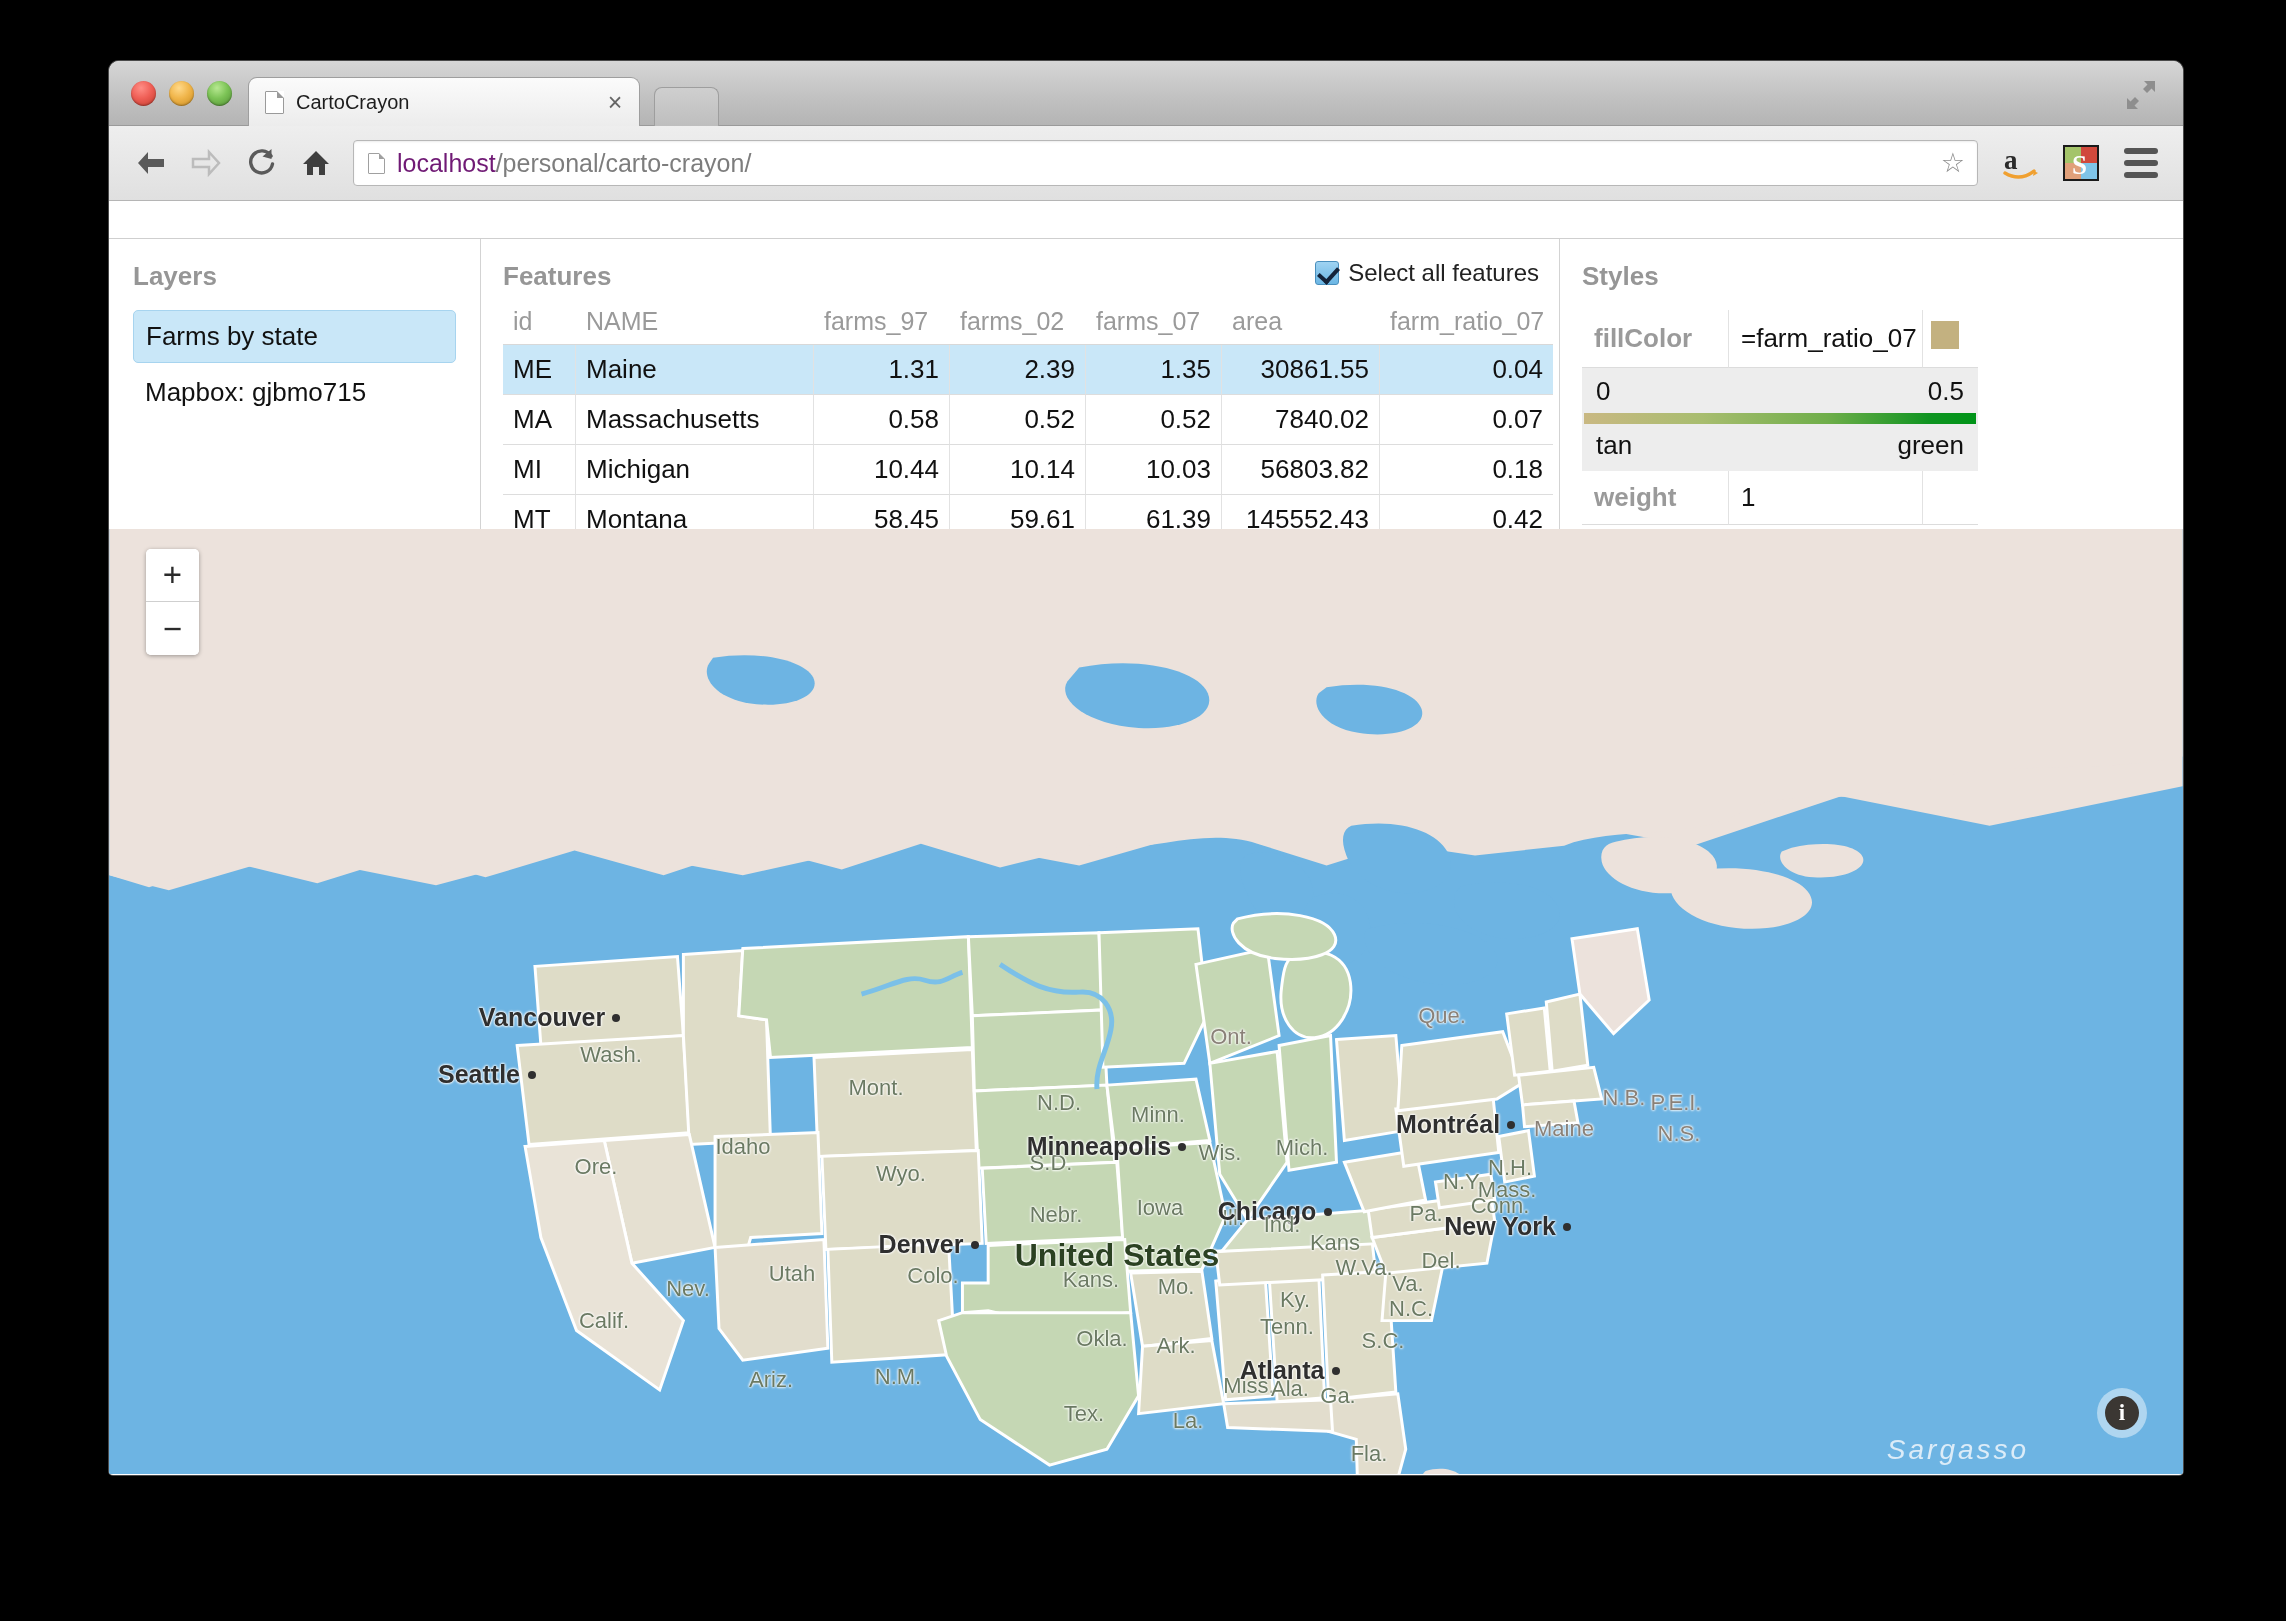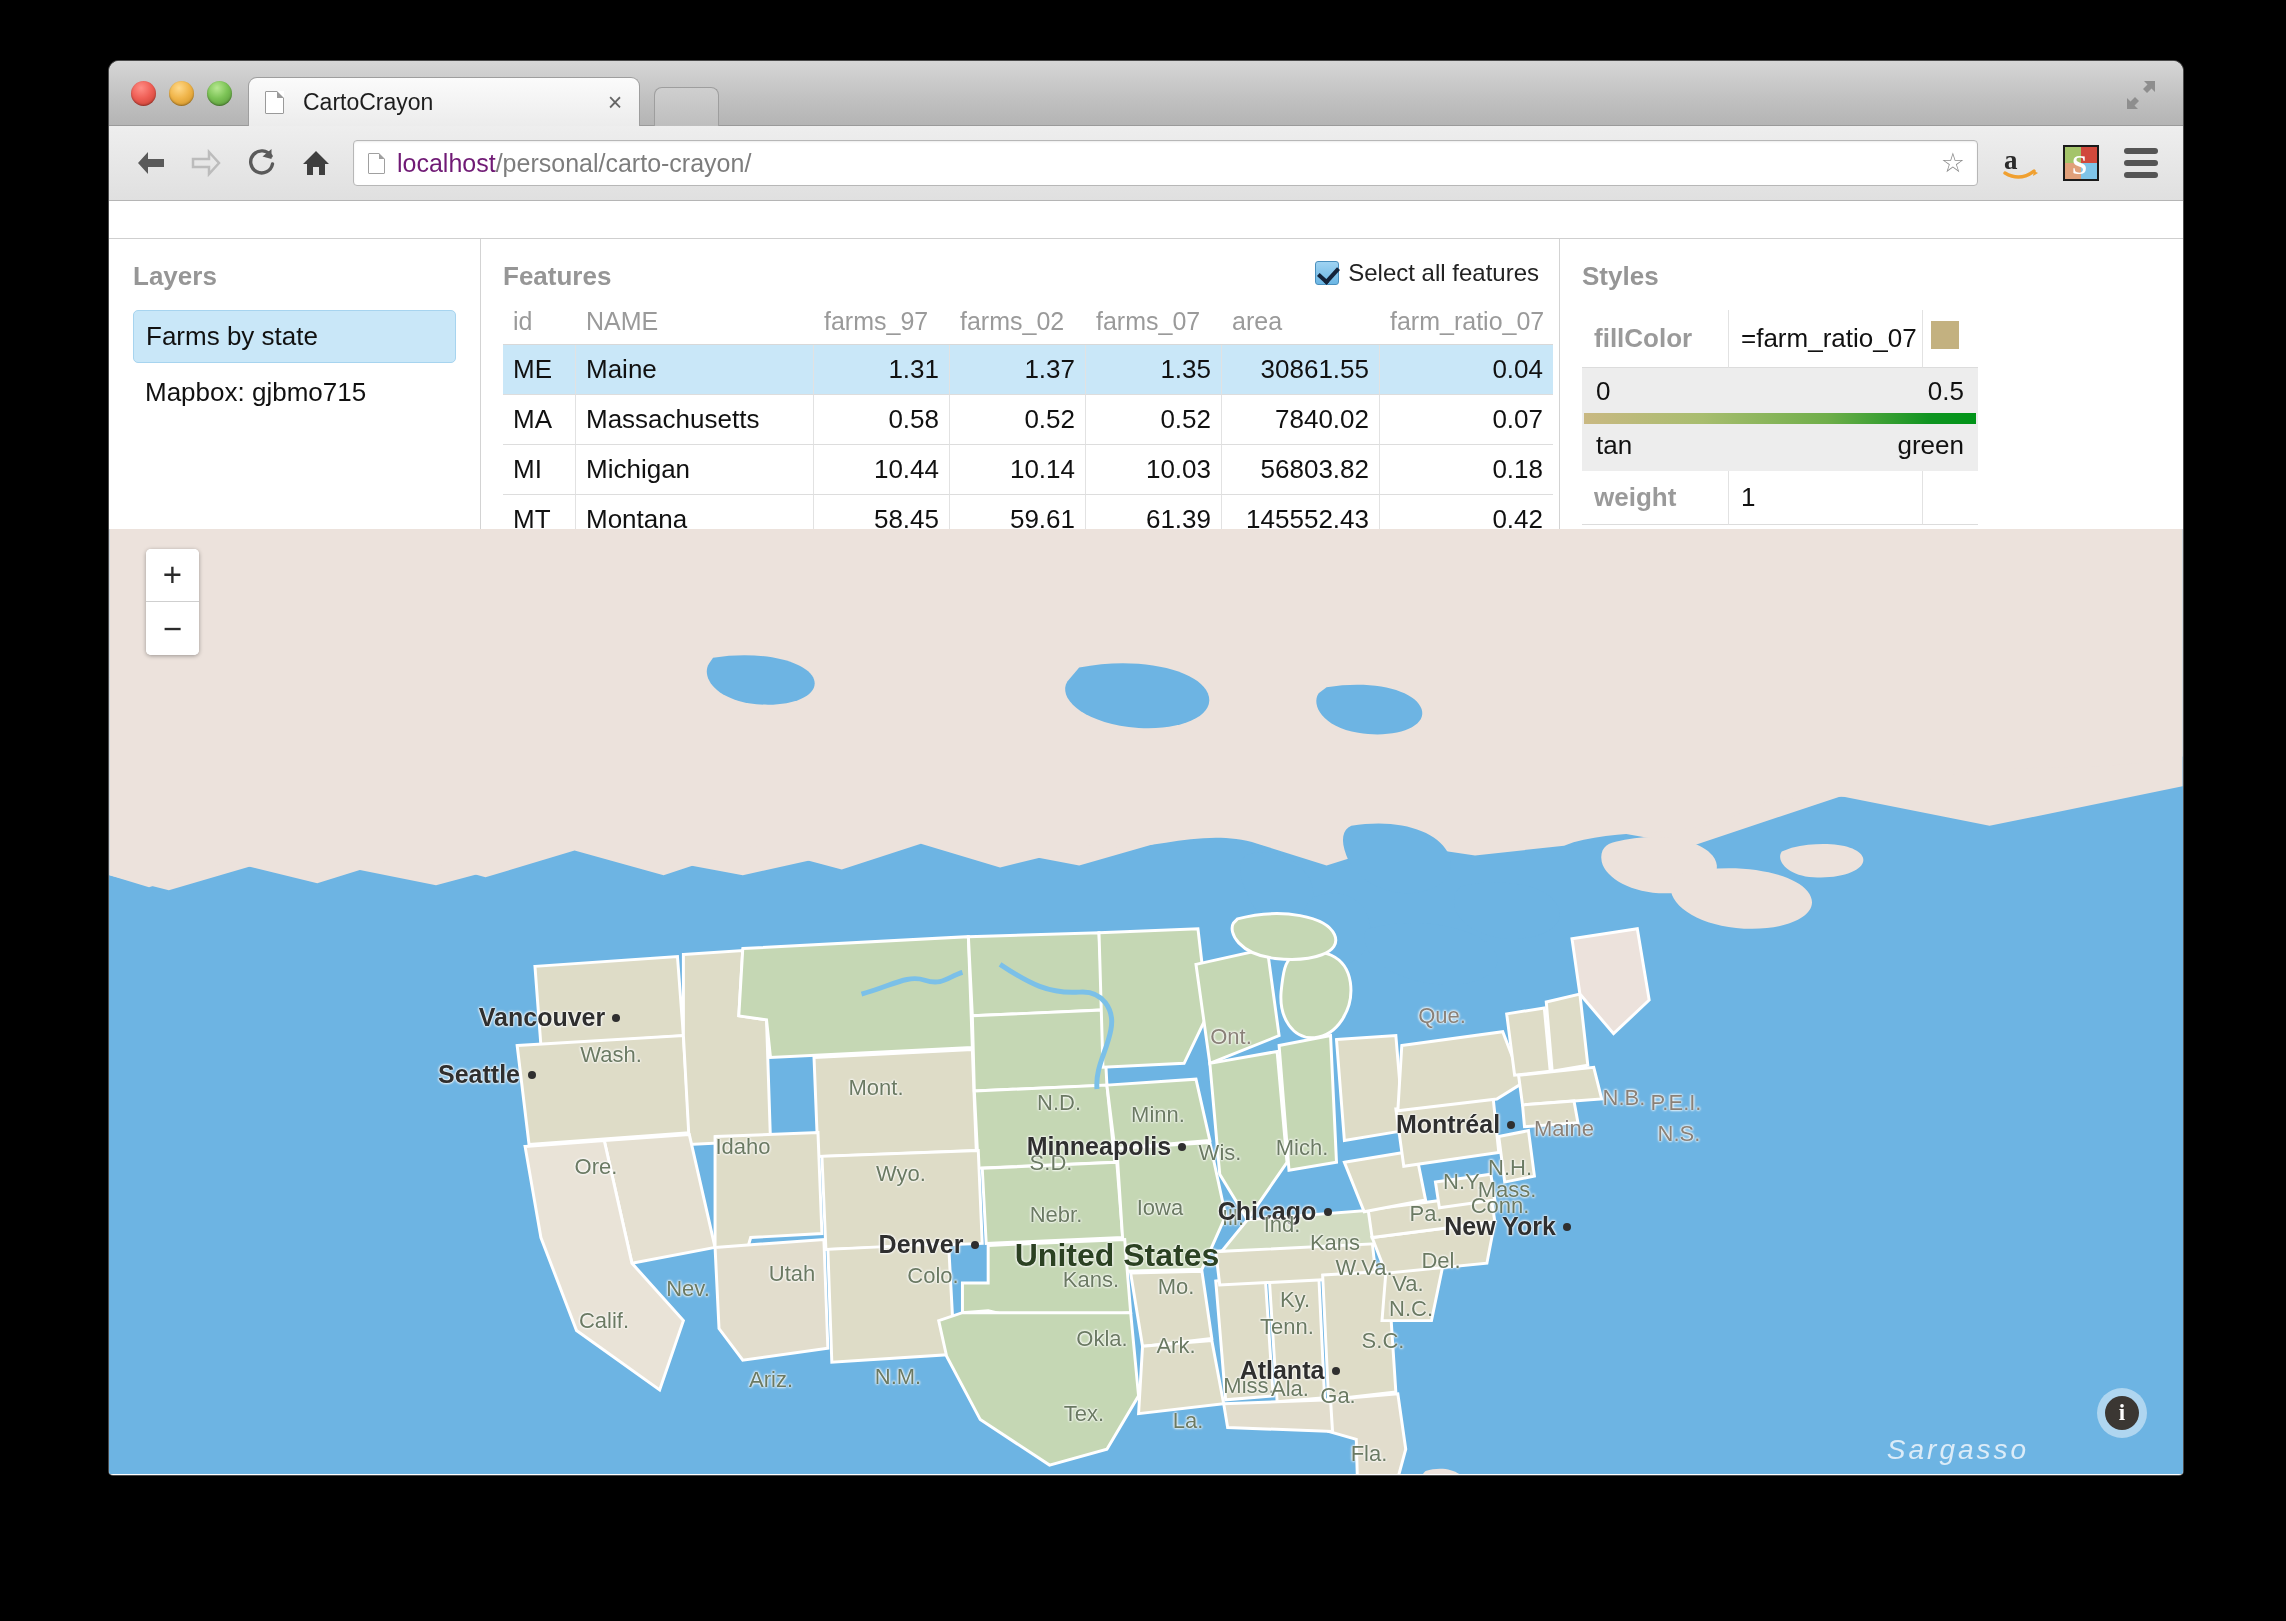--- a/index.html
+++ b/index.html
@@ -44,21 +44,21 @@
   }
   #tab .favicon {
     width:19px; height:23px; margin-left:16px;
     background:#fff; border:1px solid #9a9a9a; border-radius:1px;
     position: relative;
   }
   #tab .favicon::after{
     content:""; position:absolute; right:-1px; top:-1px;
     border-width:0 7px 7px 0; border-style:solid; border-color:#fff #fff #9a9a9a #9a9a9a;
   }
-  #tab .tab-title { margin-left:19px; font-size:23px; color:#1d1d1d; flex:1; white-space:nowrap; }
+  #tab .tab-title { margin-left:12px; font-size:20px; color:#1d1d1d; flex:1; white-space:nowrap; }
   #tab .tab-close { width:36px; text-align:center; font-size:25px; color:#666; line-height:1; margin-right:6px; }
 
   #tab-new {
     position:absolute; left:545px; top:26px;
     width:65px; height:41px;
     background: linear-gradient(to bottom,#cfcfcf,#bdbdbd);
     border:1px solid #9e9e9e; border-bottom:none;
     border-radius:8px 8px 0 0;
   }
 
@@ -343,21 +343,21 @@
             <th class="num">farms_07</th>
             <th>area</th>
             <th class="num">farm_ratio_07</th>
           </tr>
         </thead>
         <tbody>
           <tr class="sel">
             <td>ME</td>
             <td>Maine</td>
             <td class="num">1.31</td>
-            <td class="num">1.37</td>
+            <td class="num">2.39</td>
             <td class="num">1.35</td>
             <td class="num">30861.55</td>
             <td class="num">0.04</td>
           </tr>
           <tr>
             <td>MA</td>
             <td>Massachusetts</td>
             <td class="num">0.58</td>
             <td class="num">0.52</td>
             <td class="num">0.52</td>

